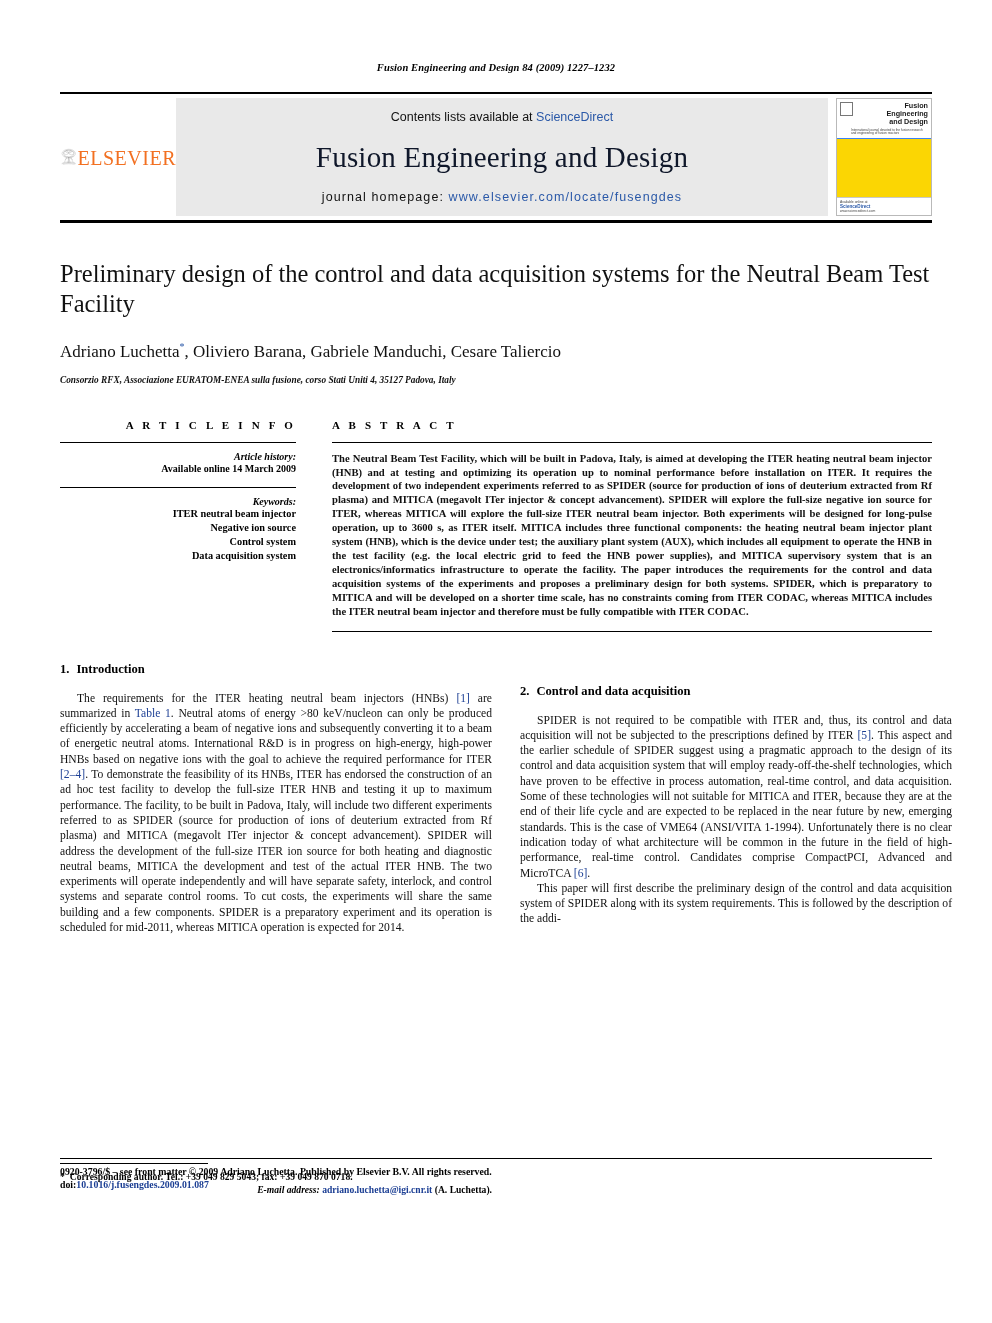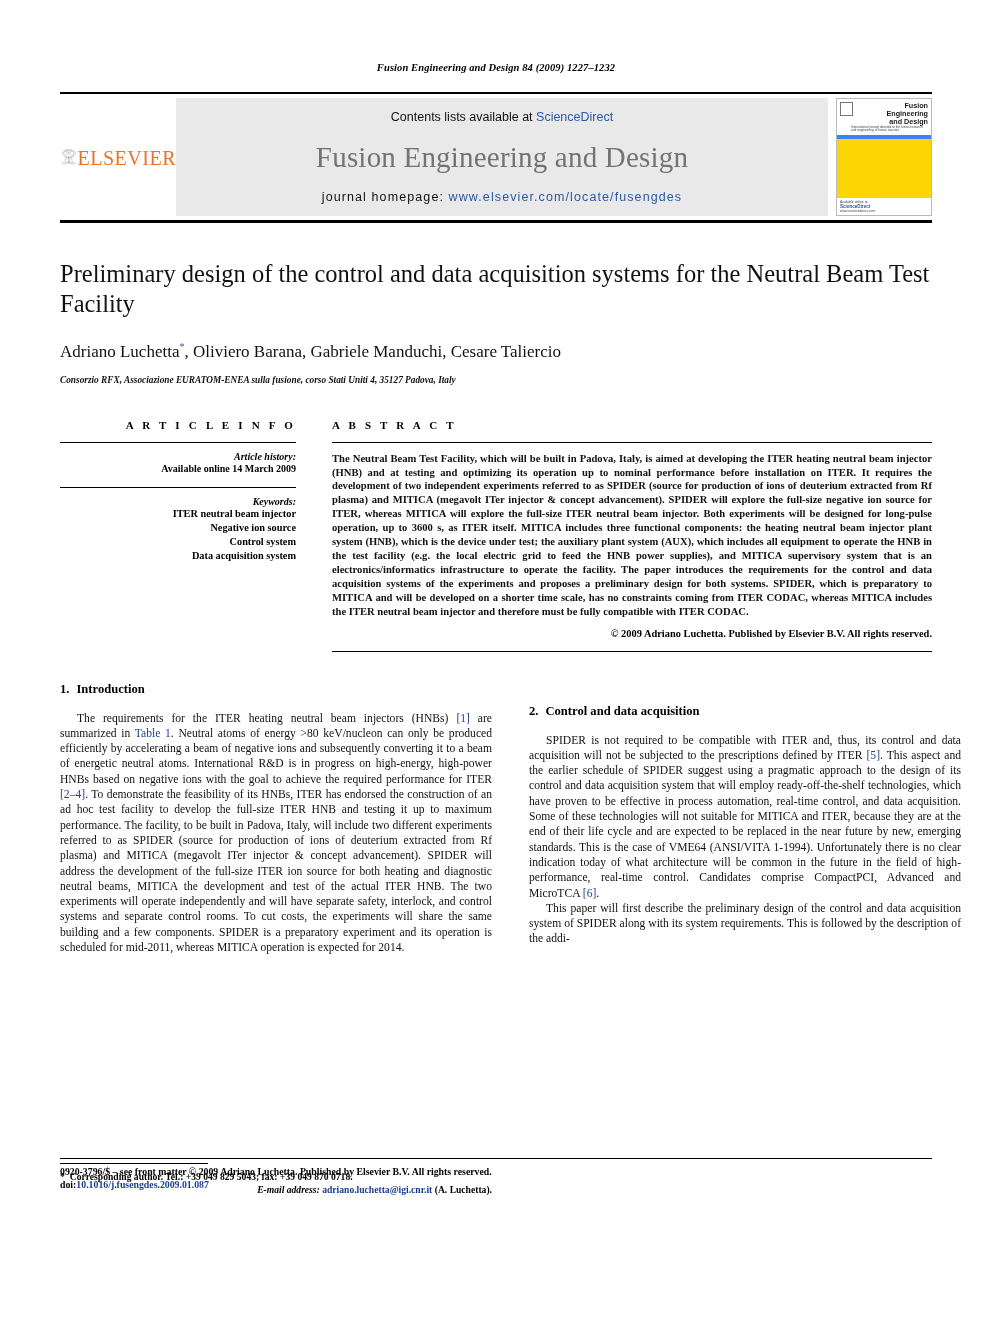--- a/index.html
+++ b/index.html
@@ -78,21 +78,21 @@
     font-size: 12.5px;
     font-family: "Liberation Sans", sans-serif;
     color: #111;
   }
   .banner .contents-line .sd {
     color: #2b59a8;
   }
   .banner .journal-name {
     font-size: 29px;
     font-family: "Liberation Serif", serif;
-    color: #737373;
+    color: #0f172a;
     letter-spacing: 0.2px;
   }
   .banner .homepage {
     font-size: 12.5px;
     font-family: "Liberation Sans", sans-serif;
     letter-spacing: 1.1px;
     color: #111;
     text-align: right;
   }
   .banner .homepage .url {
@@ -103,21 +103,21 @@
     width: 96px;
     margin: 4px 0 4px 8px;
     border: 1px solid #b9b9b9;
     box-sizing: border-box;
     display: flex;
     flex-direction: column;
     background: #ffffff;
   }
   .cover-top {
     height: 40px;
-    border-bottom: 4px solid #3b82f6;
+    border-bottom: 1px solid #3b82f6;
     padding: 3px 3px 0 3px;
     box-sizing: border-box;
     position: relative;
   }
   .cover-mini-logo {
     width: 11px; height: 12px;
     border: 1px solid #777;
     display: block;
     margin-bottom: 1px;
   }
@@ -231,21 +231,21 @@
   }
   .abstract-rule-bottom {
     border-top: 1px solid #000;
     margin-top: 12px;
   }
 
   
   .body-cols {
     display: flex;
     margin-top: 30px;
-    gap: 37px;
+    gap: 28px;
     position: relative;
   }
   .bcol { width: 432px; flex: 0 0 432px; position: relative; }
   h2.section {
     font-size: 12.6px;
     font-weight: bold;
     margin: 0 0 14px 0;
     font-family: "Liberation Serif", serif;
   }
   h2.section .num { margin-right: 7px; }
@@ -381,21 +381,20 @@
       <div class="kw">ITER neutral beam injector</div>
       <div class="kw">Negative ion source</div>
       <div class="kw">Control system</div>
       <div class="kw">Data acquisition system</div>
     </div>
 
     <div class="col-abstract">
       <div class="sec-head">A B S T R A C T</div>
       <div class="rule-thick"></div>
       <div class="abstract-body">The Neutral Beam Test Facility, which will be built in Padova, Italy, is aimed at developing the ITER heating neutral beam injector (HNB) and at testing and optimizing its operation up to nominal performance before installation on ITER. It requires the development of two independent experiments referred to as SPIDER (source for production of ions of deuterium extracted from Rf plasma) and MITICA (megavolt ITer injector &amp; concept advancement). SPIDER will explore the full-size negative ion source for ITER, whereas MITICA will explore the full-size ITER neutral beam injector. Both experiments will be designed for long-pulse operation, up to 3600 s, as ITER itself. MITICA includes three functional components: the heating neutral beam injector plant system (HNB), which is the device under test; the auxiliary plant system (AUX), which includes all equipment to operate the HNB in the test facility (e.g. the local electric grid to feed the HNB power supplies), and MITICA supervisory system that is an electronics/informatics infrastructure to operate the facility. The paper introduces the requirements for the control and data acquisition systems of the experiments and proposes a preliminary design for both systems. SPIDER, which is preparatory to MITICA and will be developed on a shorter time scale, has no constraints coming from ITER CODAC, whereas MITICA includes the ITER neutral beam injector and therefore must be fully compatible with ITER CODAC.</div>
-      <div class="copyright">© 2009 Adriano Luchetta. Published by Elsevier B.V. All rights reserved.</div>
       <div class="abstract-rule-bottom"></div>
     </div>
   </div>
 
   <div class="body-cols">
 
     <div class="bcol">
       <h2 class="section">
         <span class="num">1.</span><span>Introduction</span>
       </h2>

